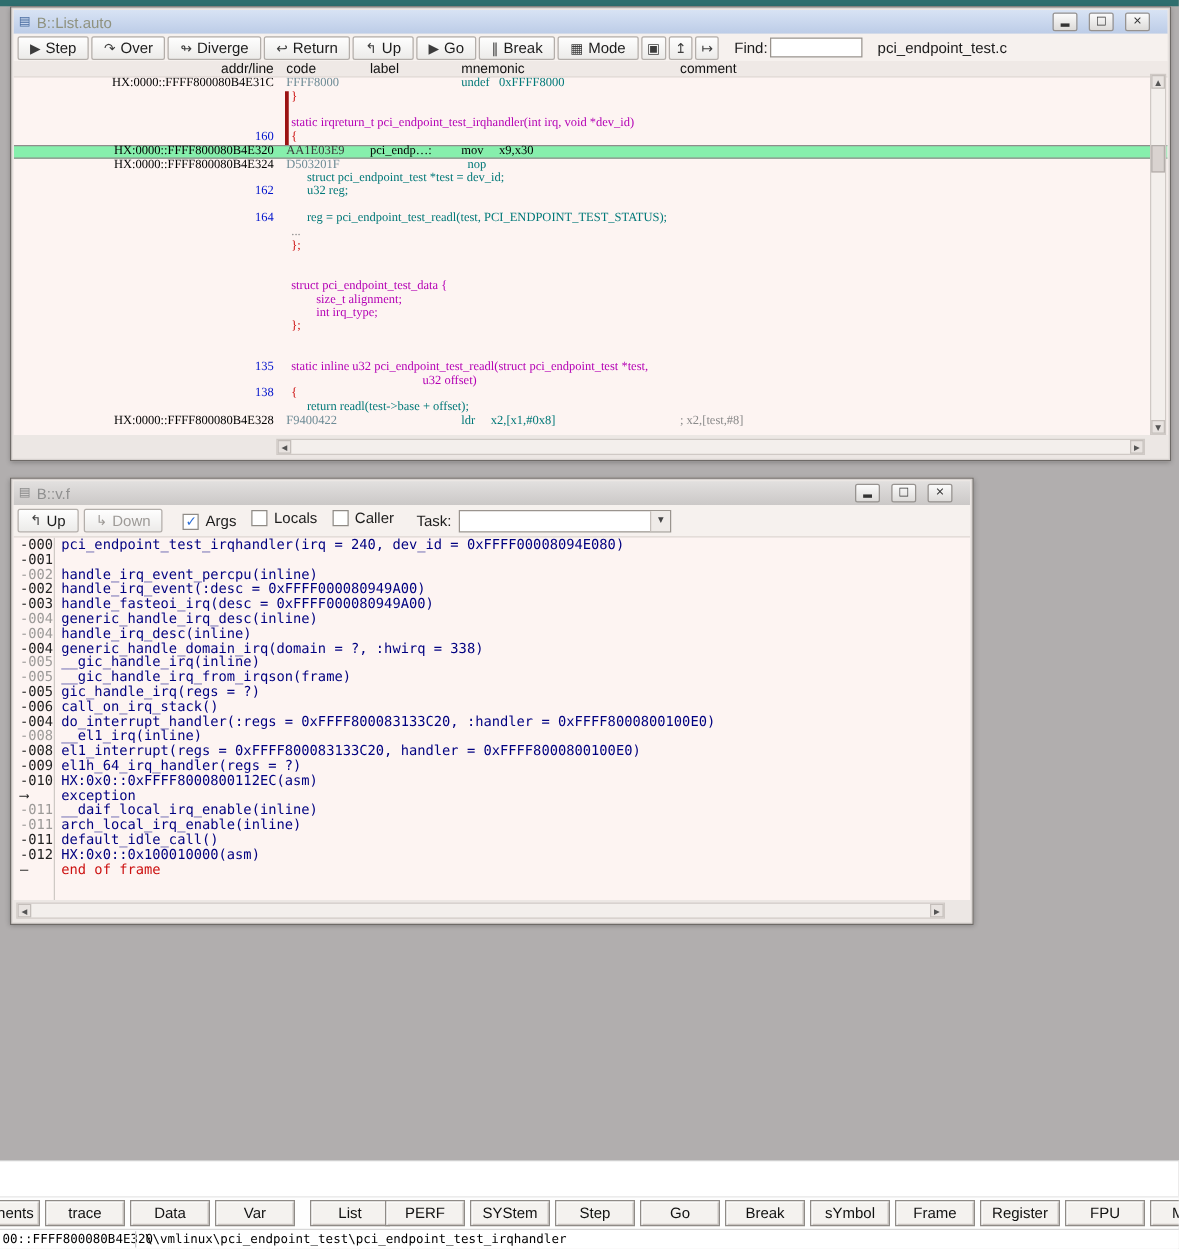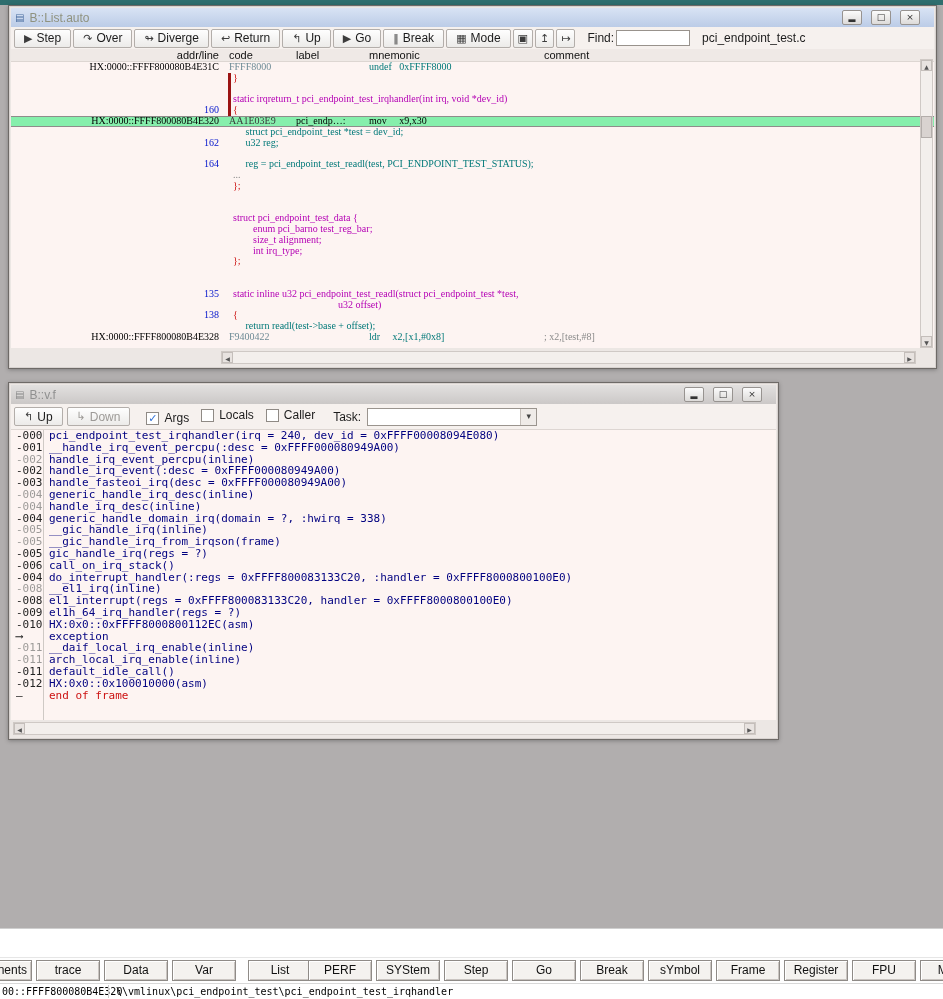--- a/index.html
+++ b/index.html
@@ -236,20 +236,25 @@
           <span class="lline">160</span>
           <span class="lsrc brace">{</span>
         </div>
         <div class="lrow hl">
           <span class="laddr">HX:0000::FFFF800080B4E320</span>
           <span class="lcode">AA1E03E9</span>
           <span class="llabel">pci_endp…:</span>
           <span class="lmn">mov     x9,x30</span>
         </div>
         <div class="lrow">
+          <span class="laddr">HX:0000::FFFF800080B4E324</span>
+          <span class="lcode">D503201F</span>
+          <span class="lmn teal">  nop</span>
+        </div>
+        <div class="lrow">
           <span class="lsrc exec">     struct pci_endpoint_test *test = dev_id;</span>
         </div>
         <div class="lrow">
           <span class="lline">162</span>
           <span class="lsrc exec">     u32 reg;</span>
         </div>
         <div class="lrow"></div>
         <div class="lrow">
           <span class="lline">164</span>
           <span class="lsrc exec">     reg = pci_endpoint_test_readl(test, PCI_ENDPOINT_TEST_STATUS);</span>
@@ -257,23 +262,20 @@
         <div class="lrow">
           <span class="lsrc dim">...</span>
         </div>
         <div class="lrow">
           <span class="lsrc brace">};</span>
         </div>
         <div class="lrow"></div>
         <div class="lrow"></div>
         <div class="lrow">
           <span class="lsrc decl">struct pci_endpoint_test_data {</span>
-        </div>
-        <div class="lrow">
-          <span class="lsrc decl">        enum pci_barno test_reg_bar;</span>
         </div>
         <div class="lrow">
           <span class="lsrc decl">        size_t alignment;</span>
         </div>
         <div class="lrow">
           <span class="lsrc decl">        int irq_type;</span>
         </div>
         <div class="lrow">
           <span class="lsrc brace">};</span>
         </div>
@@ -348,21 +350,20 @@
     </div>
   </div>
   <div class="fcontent">
     <div>
         <div class="frow">
           <span class="fidx">-000</span>
           <span class="ftxt">pci_endpoint_test_irqhandler(irq = 240, dev_id = 0xFFFF00008094E080)</span>
         </div>
         <div class="frow">
           <span class="fidx">-001</span>
-          <span class="ftxt">__handle_irq_event_percpu(:desc = 0xFFFF000080949A00)</span>
         </div>
         <div class="frow">
           <span class="fidx dim">-002</span>
           <span class="ftxt">handle_irq_event_percpu(inline)</span>
         </div>
         <div class="frow">
           <span class="fidx">-002</span>
           <span class="ftxt">handle_irq_event(:desc = 0xFFFF000080949A00)</span>
         </div>
         <div class="frow">

